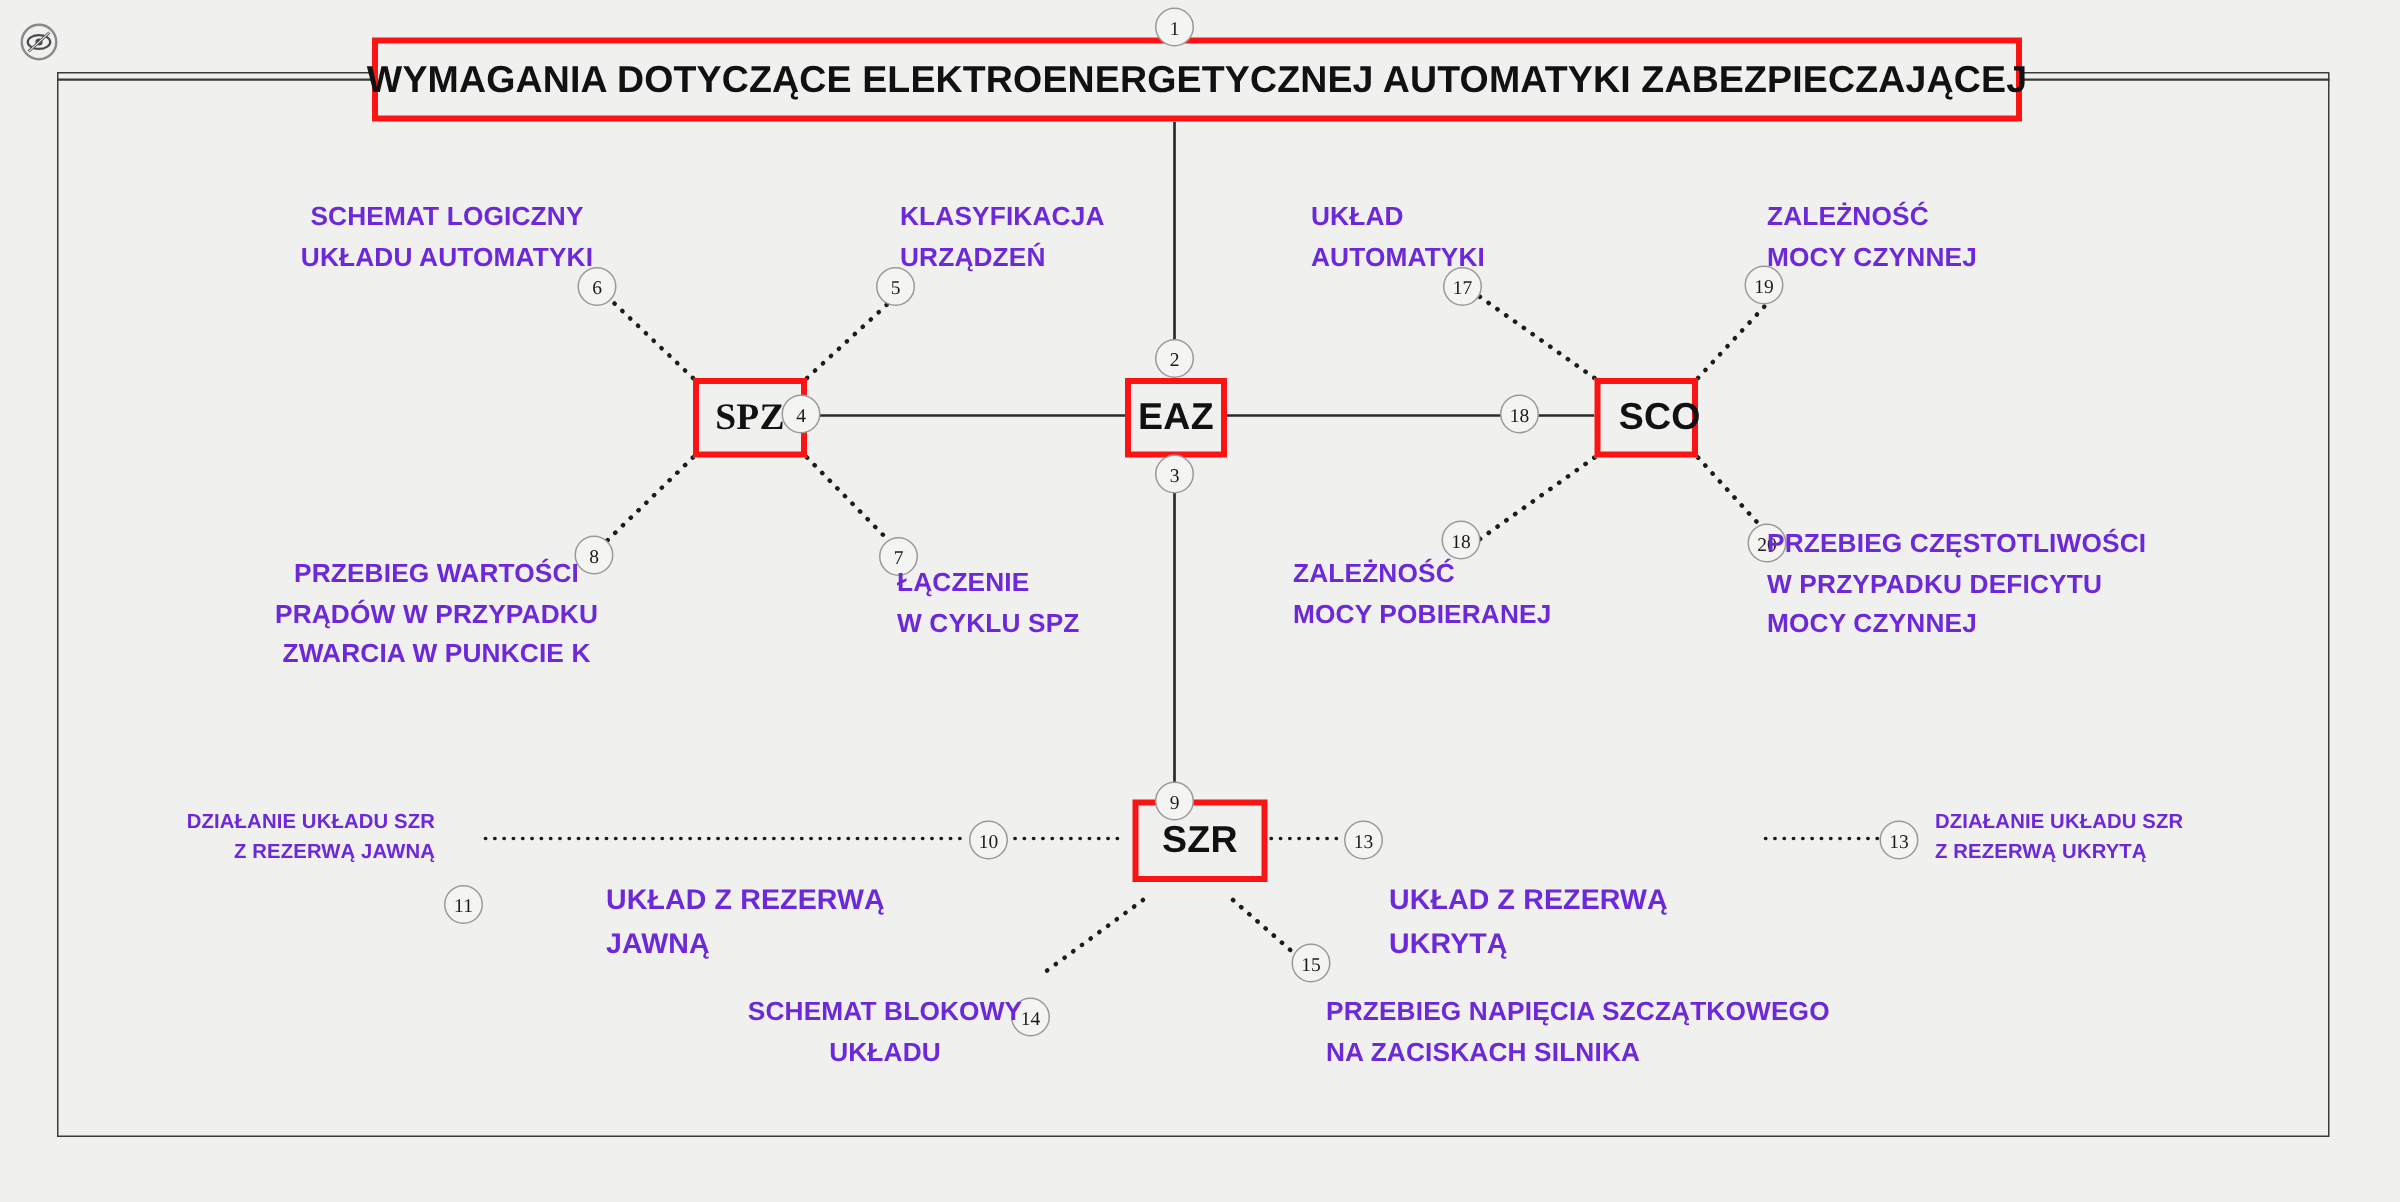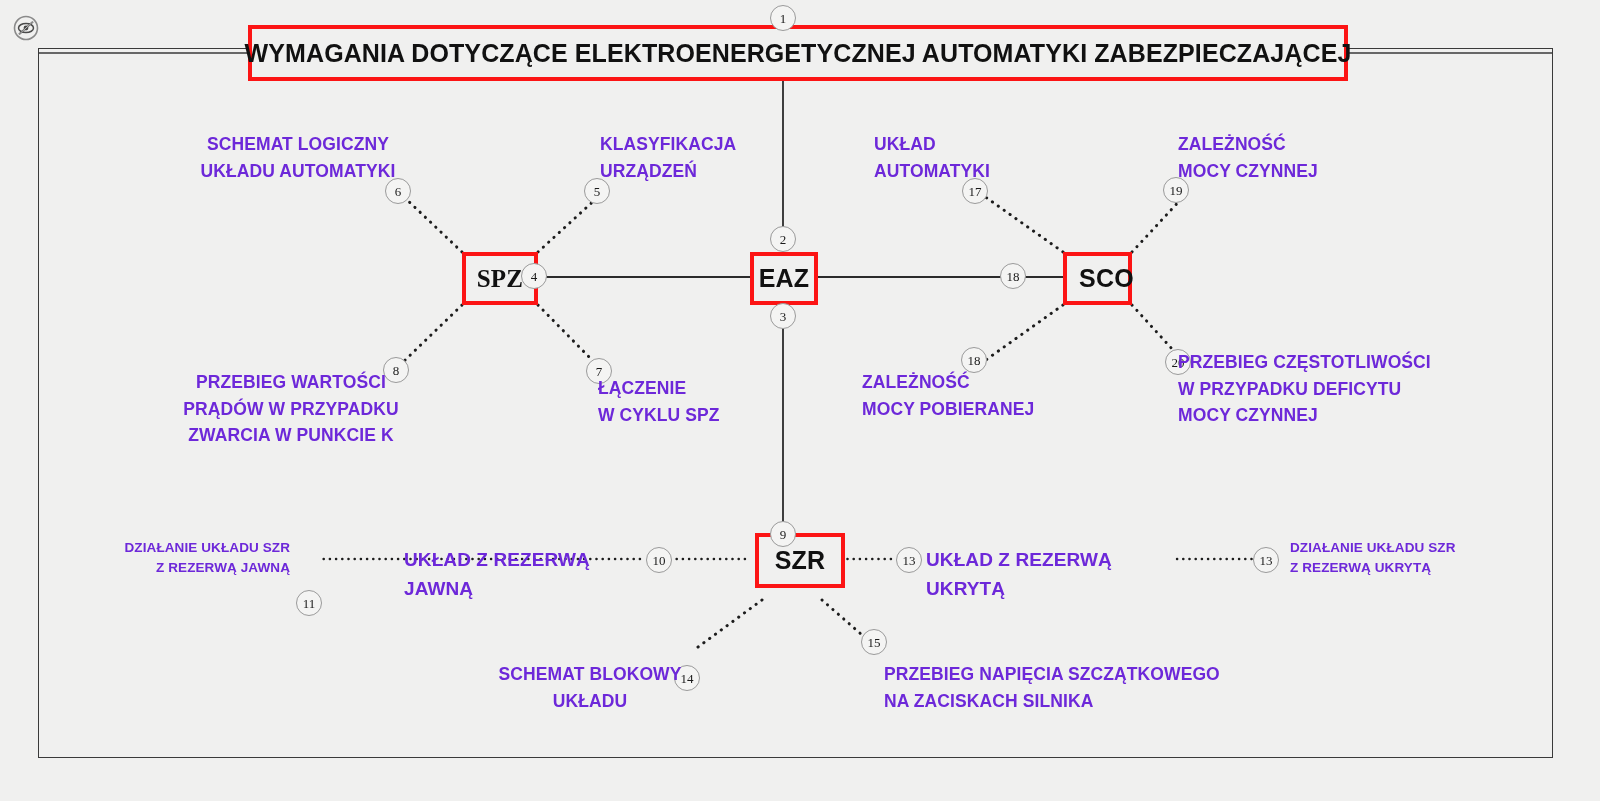--- a/index.html
+++ b/index.html
@@ -96,20 +96,21 @@
     position: absolute;
     color: #6d28d9;
     font-weight: bold;
     font-size: 17.5px;
     line-height: 1.52;
     white-space: pre-line;
     letter-spacing: .1px;
   }
   .lbl.mid {
     font-size: 19px;
+    margin-top: 41px;
   }
   .lbl.tiny {
     font-size: 13.5px;
     line-height: 1.5;
   }
   .lbl.ta-r { text-align: right; }
   .lbl.ta-c { text-align: center; }
   .lbl.ta-l { text-align: left; }
 </style>
 </head>

